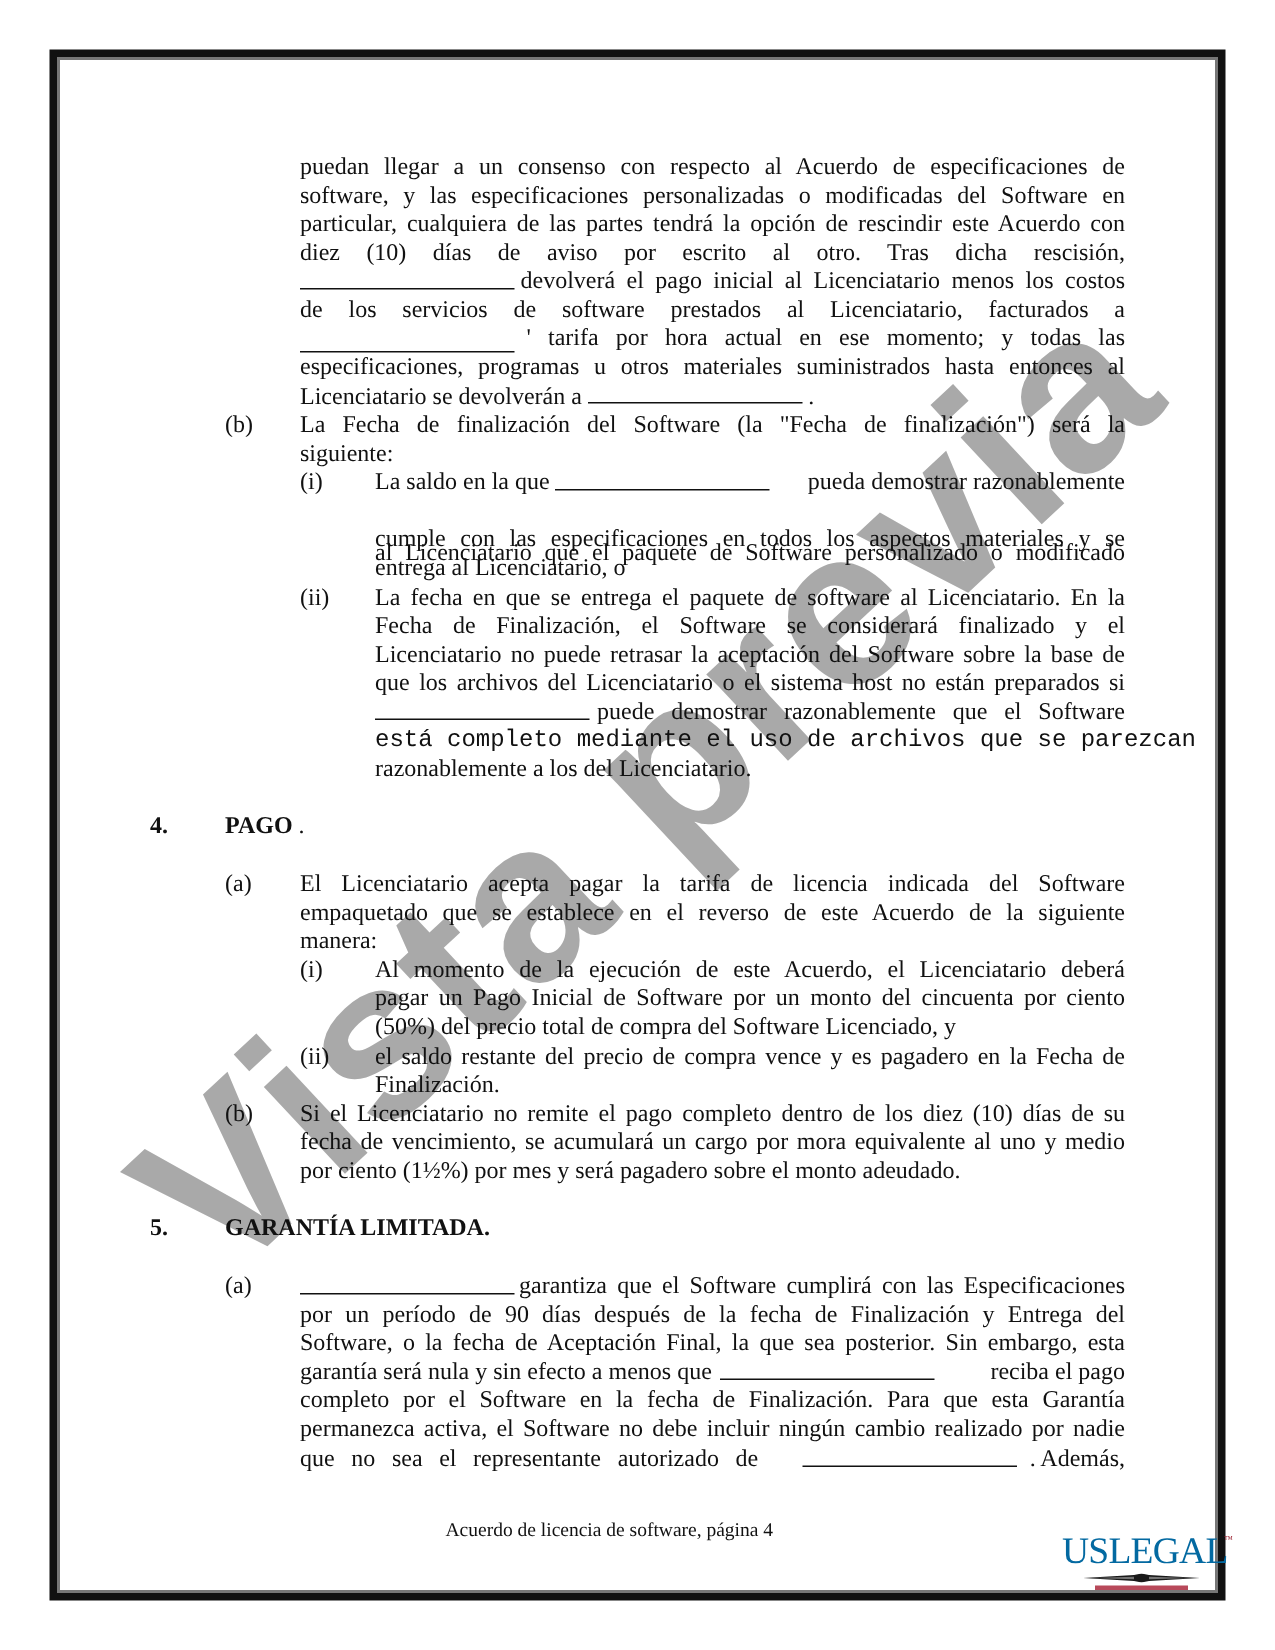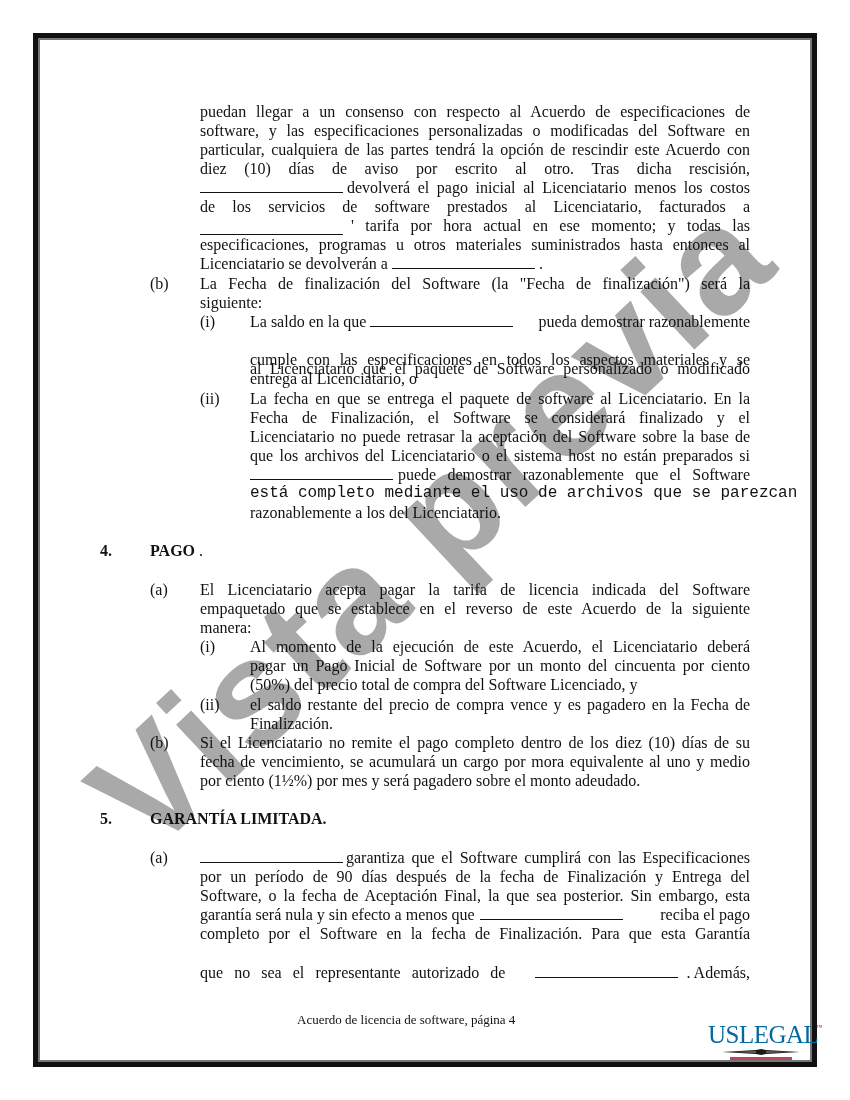--- a/index.html
+++ b/index.html
@@ -116,20 +116,21 @@
       <span style="flex:1; text-align:justify; text-align-last:justify; margin-left:3px;">garantiza que el Software cumplirá con las Especificaciones</span>
     </div>
     <div class="line just" style="left:200px; top:867px; width:550px;">por un período de 90 días después de la fecha de Finalización y Entrega del</div>
     <div class="line just" style="left:200px; top:886px; width:550px;">Software, o la fecha de Aceptación Final, la que sea posterior. Sin embargo, esta</div>
     <div class="line" style="left:200px; top:905px; width:550px; display:flex;">
       <span>garantía será nula y sin efecto a menos que</span>
       <span class="blank" style="width:143px; margin-left:5px;"></span>
       <span style="flex:1; text-align:right;">reciba el pago</span>
     </div>
     <div class="line just" style="left:200px; top:924px; width:550px;">completo por el Software en la fecha de Finalización. Para que esta Garantía</div>
+    <div class="line just" style="left:200px; top:943px; width:550px;">permanezca activa, el Software no debe incluir ningún cambio realizado por nadie</div>
     <div class="line" style="left:200px; top:963px; width:550px; display:flex;">
       <span style="flex:1; text-align:justify; text-align-last:justify;">que no sea el representante autorizado de</span>
       <span class="blank" style="width:143px; margin-left:30px;"></span>
       <span style="margin-left:8px;">. Además,</span>
     </div>
 
     <div class="footer">Acuerdo de licencia de software, página 4</div>
 
     <div class="logo">
       <span class="logo-text">USLEGAL</span>

